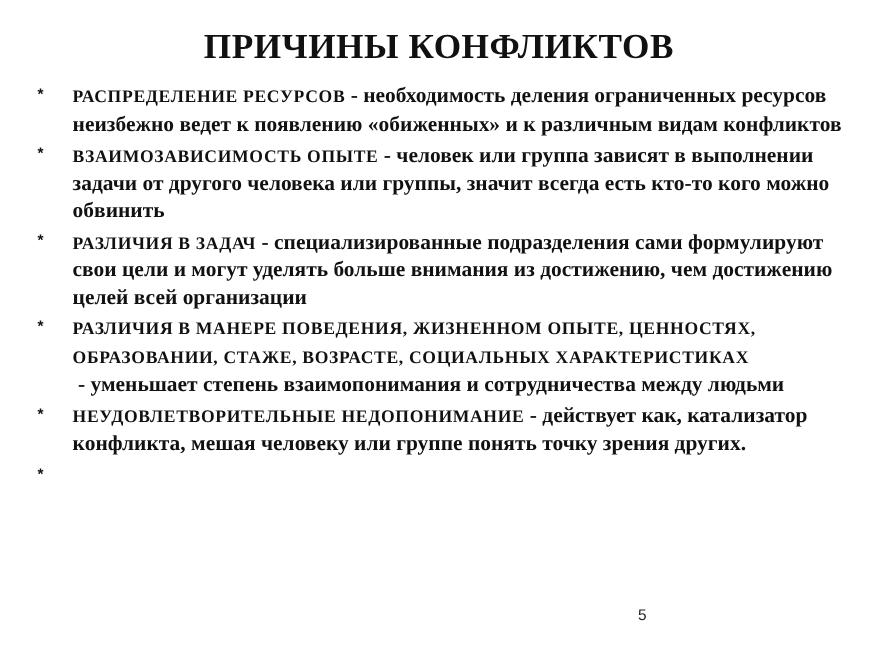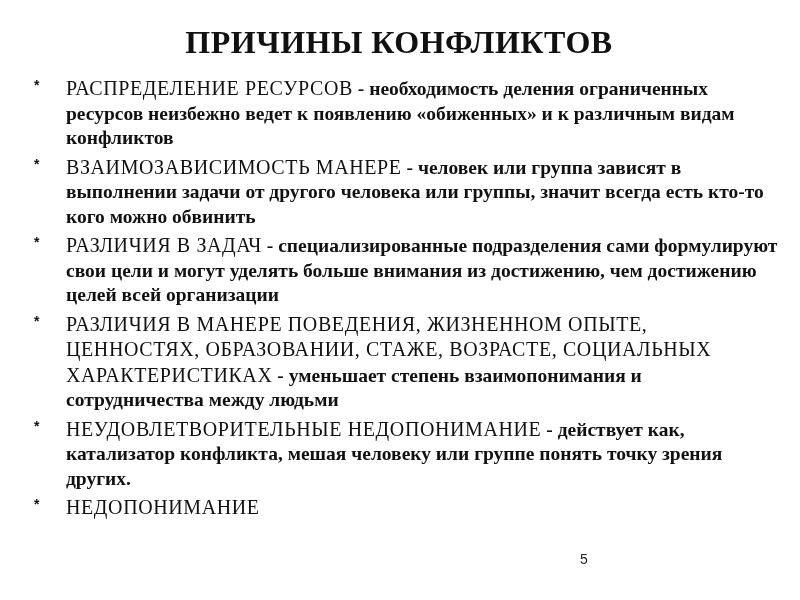--- a/index.html
+++ b/index.html
@@ -47,23 +47,23 @@
     .bullet-star {
       position: absolute;
       left: 34px;
       top: 0;
       font-family: "Liberation Sans", sans-serif;
       font-size: 14px;
       font-weight: bold;
       line-height: 18px;
     }
     .item-heading {
-      font-weight: normal;
+      font-weight: bold;
       letter-spacing: 0.6px;
-      font-size: 20px;
+      font-size: 16px;
     }
     .item-sep {
       white-space: pre;
     }
     .item-desc {
       font-weight: bold;
     }
     .page-number {
       position: absolute;
       left: 580px;
@@ -79,34 +79,34 @@
 <div>
   <div class="slide-title">ПРИЧИНЫ КОНФЛИКТОВ</div>
 
   <ul class="bullet-list">
     <li class="bullet-item">
       <span class="bullet-star">*</span>
       <span class="item-heading">РАСПРЕДЕЛЕНИЕ РЕСУРСОВ</span><span class="item-sep"> - </span><span class="item-desc">необходимость деления ограниченных ресурсов неизбежно ведет к появлению «обиженных» и к различным видам конфликтов</span>
     </li>
     <li class="bullet-item">
       <span class="bullet-star">*</span>
-      <span class="item-heading">ВЗАИМОЗАВИСИМОСТЬ МАНЕРЕ</span><span class="item-sep"> - </span><span class="item-desc">человек или группа зависят в выполнении задачи от другого человека или группы, значит всегда есть кто-то кого можно обвинить</span>
+      <span class="item-heading">ВЗАИМОЗАВИСИМОСТЬ ОПЫТЕ</span><span class="item-sep"> - </span><span class="item-desc">человек или группа зависят в выполнении задачи от другого человека или группы, значит всегда есть кто-то кого можно обвинить</span>
     </li>
     <li class="bullet-item">
       <span class="bullet-star">*</span>
       <span class="item-heading">РАЗЛИЧИЯ В ЗАДАЧ</span><span class="item-sep"> - </span><span class="item-desc">специализированные подразделения сами формулируют свои цели и могут уделять больше внимания из достижению, чем достижению целей всей организации</span>
     </li>
     <li class="bullet-item">
       <span class="bullet-star">*</span>
       <span class="item-heading">РАЗЛИЧИЯ В МАНЕРЕ ПОВЕДЕНИЯ,  ЖИЗНЕННОМ ОПЫТЕ, ЦЕННОСТЯХ, ОБРАЗОВАНИИ, СТАЖЕ, ВОЗРАСТЕ, СОЦИАЛЬНЫХ ХАРАКТЕРИСТИКАХ</span><span class="item-sep"> - </span><span class="item-desc">уменьшает степень взаимопонимания и сотрудничества между людьми</span>
     </li>
     <li class="bullet-item">
       <span class="bullet-star">*</span>
       <span class="item-heading">НЕУДОВЛЕТВОРИТЕЛЬНЫЕ НЕДОПОНИМАНИЕ</span><span class="item-sep"> - </span><span class="item-desc">действует как, катализатор конфликта, мешая человеку или группе понять точку зрения других.</span>
     </li>
     <li class="bullet-item">
       <span class="bullet-star">*</span>
-      <span class="item-heading">НЕДОПОНИМАНИЕ</span><span class="item-sep"></span><span class="item-desc"></span>
+      <span class="item-sep"></span><span class="item-desc"></span>
     </li>
   </ul>
 
   <div class="page-number">5</div>
 </div>
 
 </body></html>

